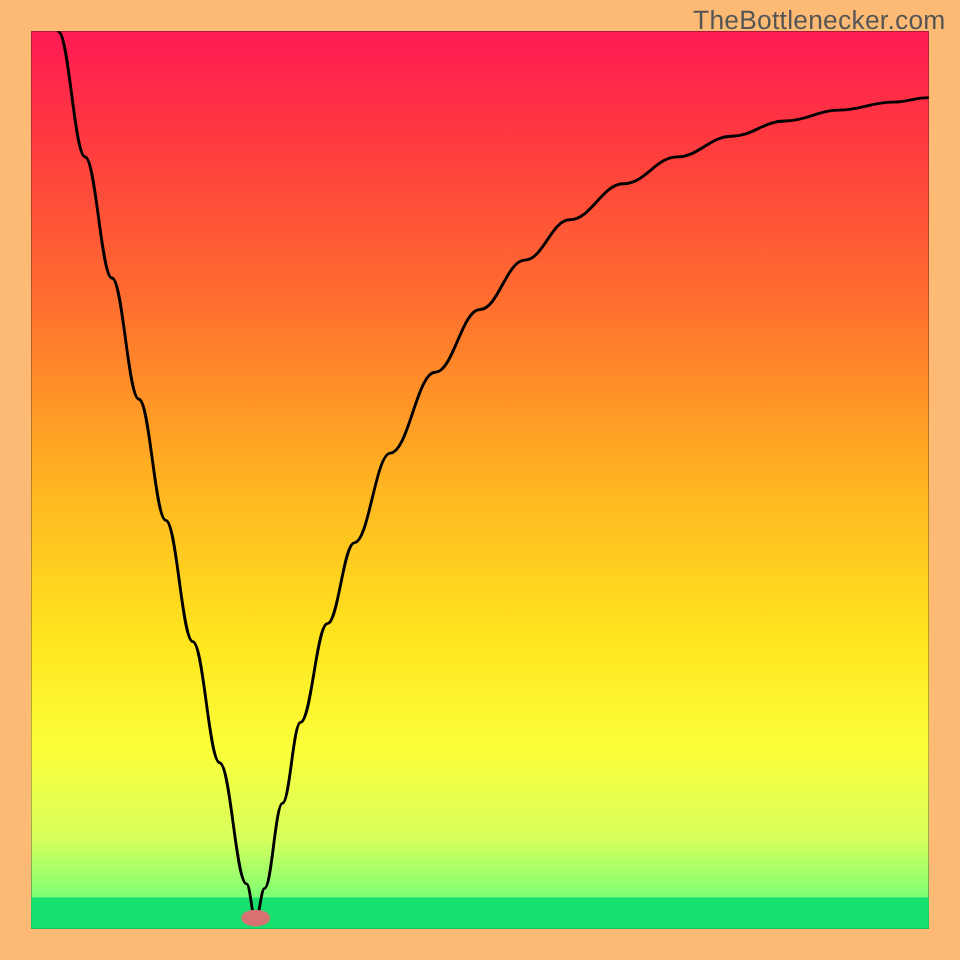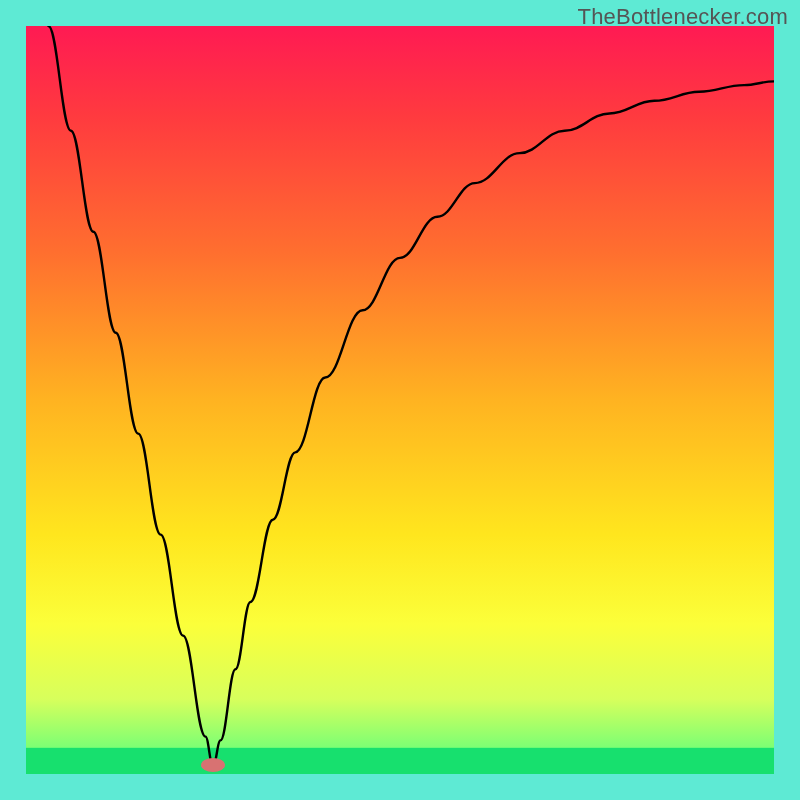--- a/index.html
+++ b/index.html
@@ -8,21 +8,21 @@
     width: 800px;
     height: 800px;
     background: #000;
     overflow: hidden;
     font-family: Arial, Helvetica, sans-serif;
   }
   .frame {
     position: relative;
     width: 800px;
     height: 800px;
-    background: #5eead4;
+    background: #fdba74;
   }
   .watermark {
     position: absolute;
     top: 4px;
     right: 12px;
     color: #555;
     font-size: 22px;
     font-weight: 500;
     letter-spacing: 0.2px;
     z-index: 20;

